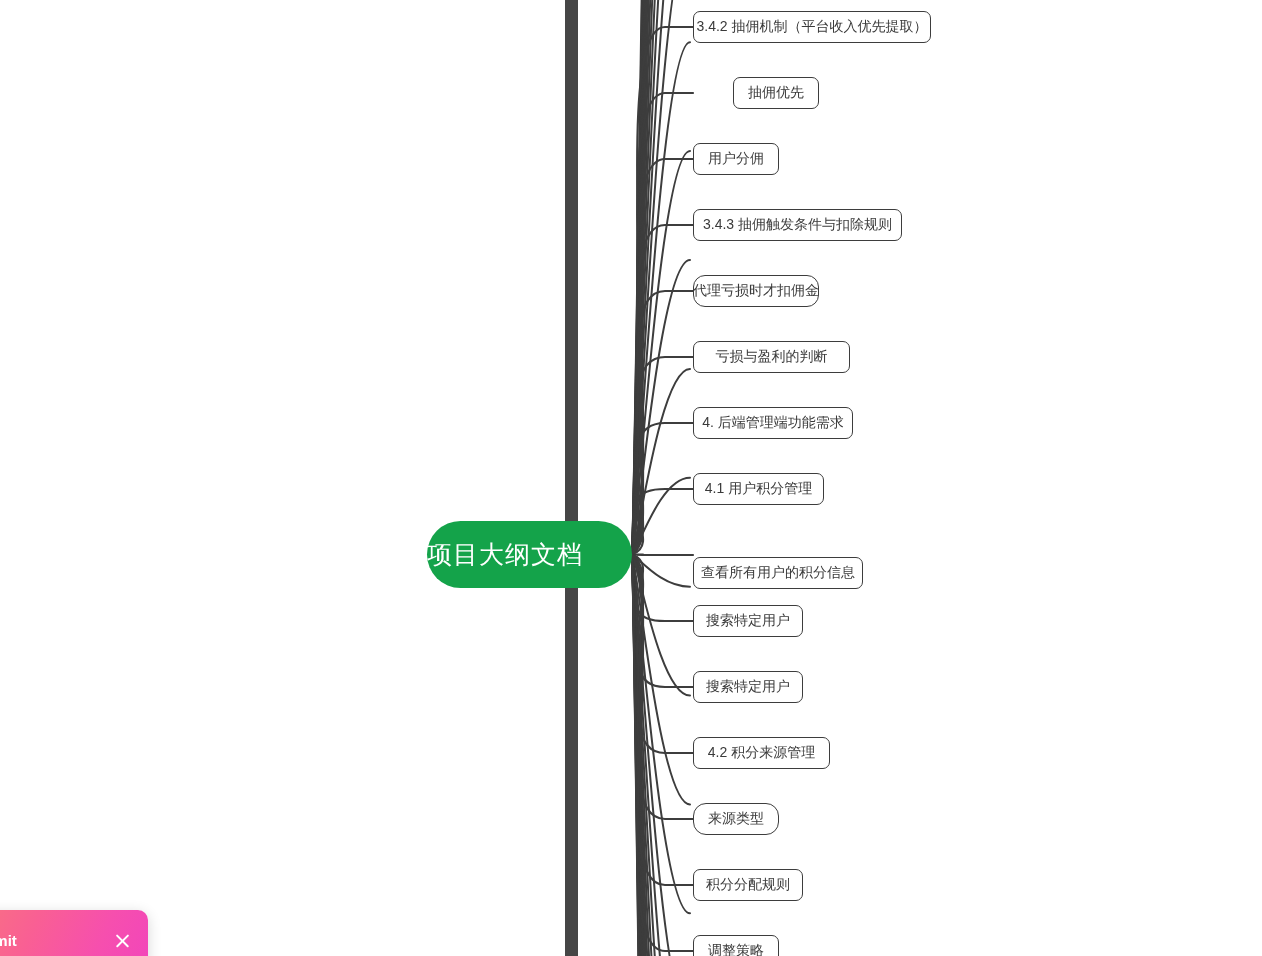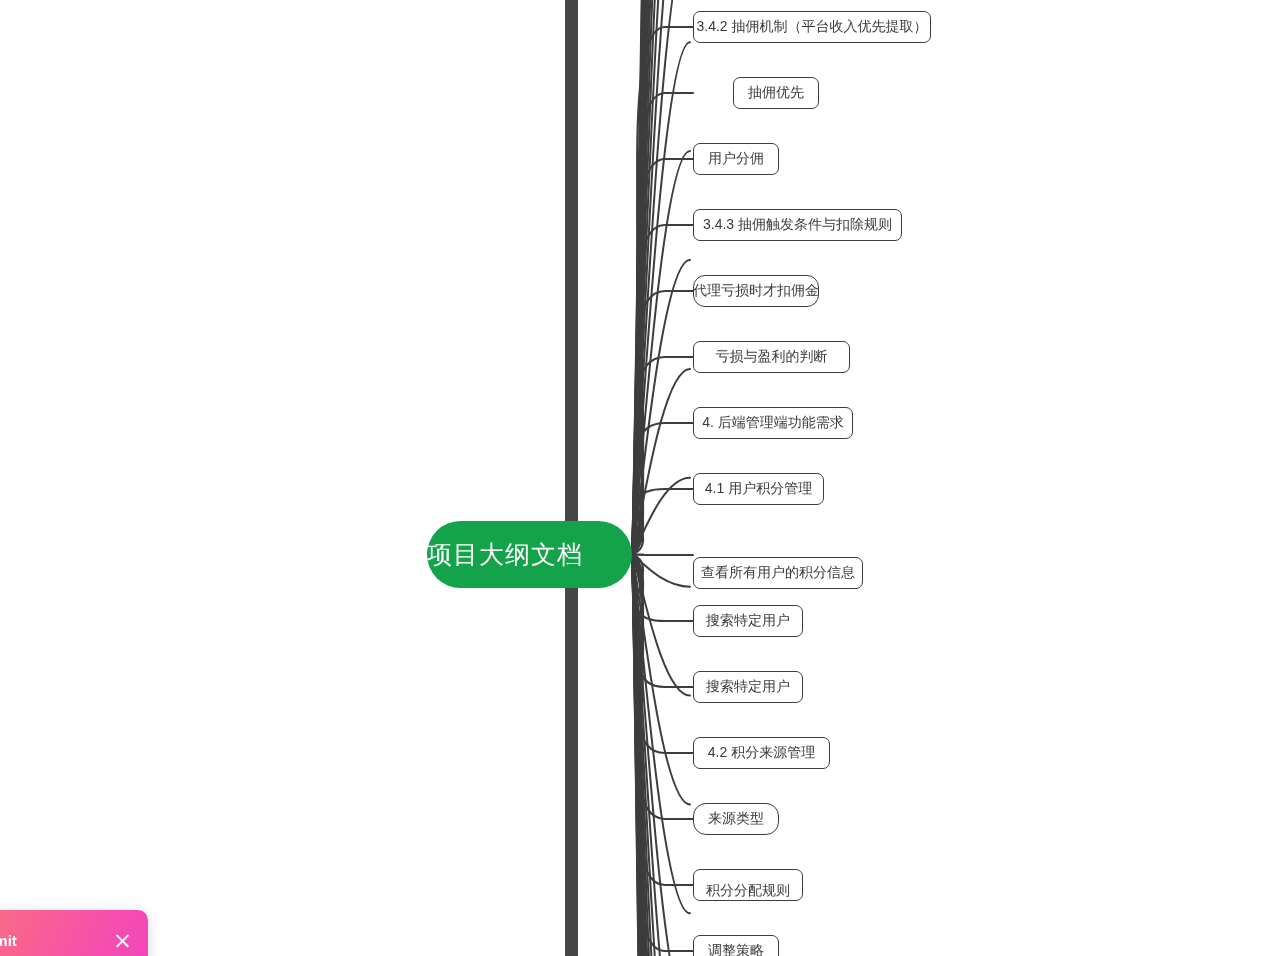--- a/index.html
+++ b/index.html
@@ -220,21 +220,21 @@
     </div>
     <div class="topic-node" style="left: 693px; top: 671px; width: 110px;">
       <span>搜索特定用户</span>
     </div>
     <div class="topic-node" style="left: 693px; top: 737px; width: 137px;">
       <span>4.2 积分来源管理</span>
     </div>
     <div class="topic-node" style="left: 693px; top: 803px; width: 86px; border-radius: 13px;">
       <span>来源类型</span>
     </div>
-    <div class="topic-node" style="left: 693px; top: 869px; width: 110px; align-items: flex-end;">
+    <div class="topic-node" style="left: 693px; top: 869px; width: 110px;">
       <span>积分分配规则</span>
     </div>
     <div class="topic-node" style="left: 693px; top: 935px; width: 86px;">
       <span>调整策略</span>
     </div>
   </div>
 
 <div class="toast">
   <span class="toast-text">limit</span>
   <span class="toast-close"></span>

